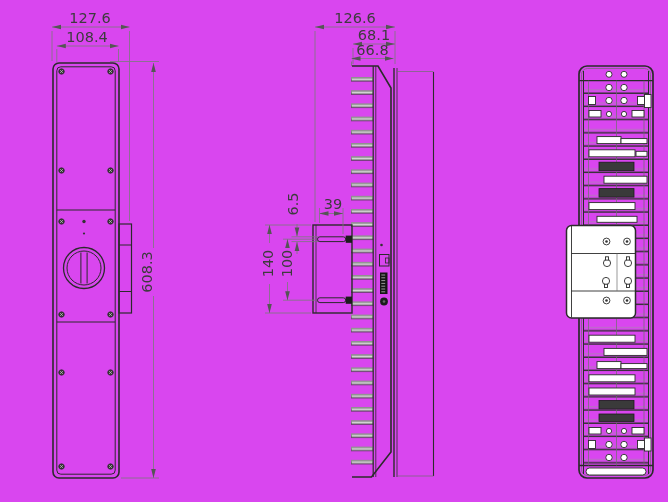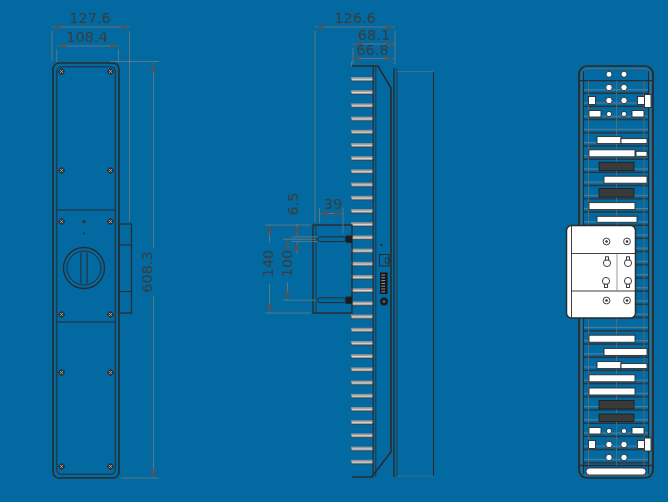--- a/index.html
+++ b/index.html
@@ -1,16 +1,16 @@
 <!DOCTYPE html>
 <html><head>
 <meta charset="utf-8">
 <style>
   html,body{margin:0;padding:0;background:#e8e8e8;}
-  .stage{position:relative;width:668px;height:502px;background:#0369a1;overflow:hidden;
+  .stage{position:relative;width:668px;height:502px;background:#d946ef;overflow:hidden;
          font-family:"DejaVu Sans",sans-serif;}
   svg{display:block}
   .dim-text{font-family:"DejaVu Sans",sans-serif;font-size:14.5px;fill:#3c3c3c;}
   .obj{stroke:#2b2b2b;fill:none;}
   .thin{stroke:#6e6e6e;stroke-width:0.7;fill:none;}
   .dim{stroke:#7a7a7a;stroke-width:0.8;fill:none;}
   .cell{stroke:#2b2b2b;stroke-width:0.9;fill:#ffffff;}
   .darkbar{stroke:#1c1c1c;stroke-width:0.8;fill:#3a3a3a;}
 </style>
 </head>

